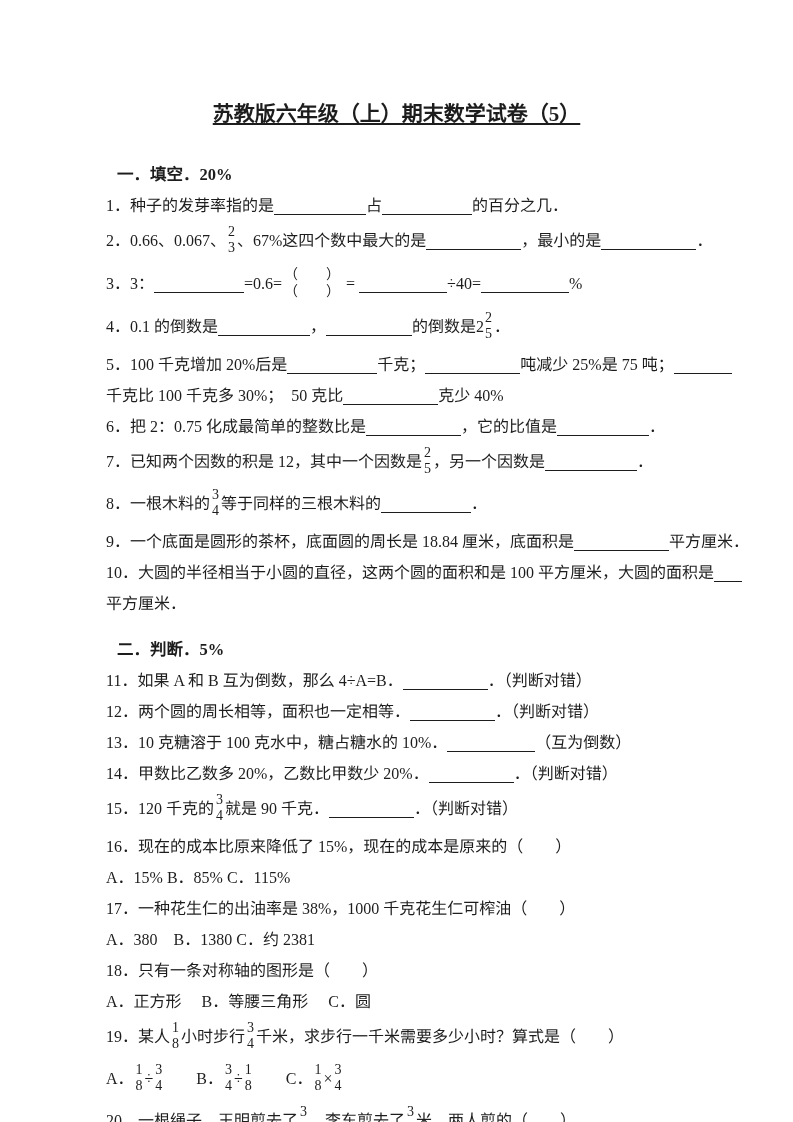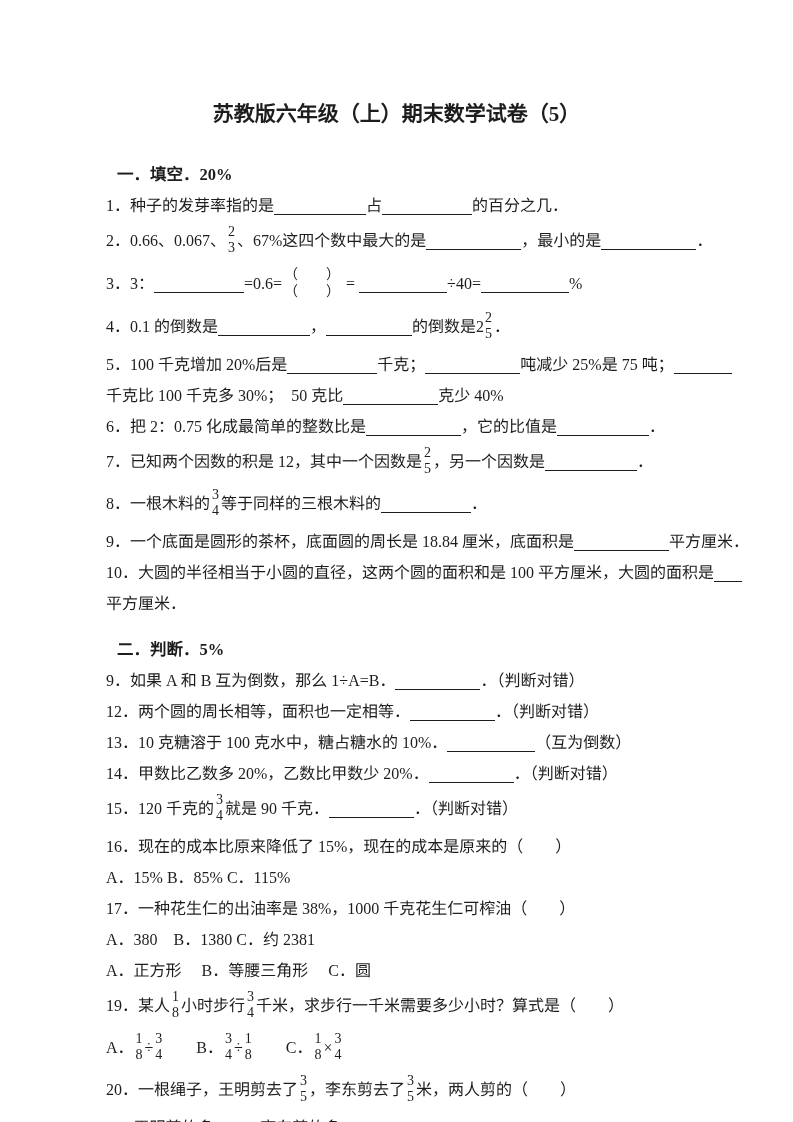--- a/index.html
+++ b/index.html
@@ -5,21 +5,21 @@
   html,body{margin:0;padding:0}
   body{
     width:793px;height:1122px;overflow:hidden;
     background:var(--bg,#ffffff);
     color:var(--text,#1d1d1d);
     font-family:"Liberation Serif","DejaVu Serif",serif;
   }
   .page{padding:97px 58px 40px 106px}
   .title{
     font-size:21px;font-weight:700;text-align:center;
-    margin:0 0 34px -48px;white-space:pre;
+    margin:0 0 34px -48px;white-space:pre;text-decoration:underline;
   }
   .section-heading{
     font-size:16.5px;font-weight:700;
     margin:22px 11px 2px;white-space:pre;
   }
   .line{
     font-size:16px;line-height:21px;margin:10px 0;white-space:pre;
   }
   .txt{white-space:pre}
   .blank{
@@ -58,28 +58,29 @@
       <p class="line"><span class="txt">4．0.1 的倒数是</span><span class="blank" style="width: 92px;"></span><span class="txt">，</span><span class="blank" style="width: 86px;"></span><span class="txt">的倒数是</span><span class="mixed"><span class="whole">2</span><span class="frac"><span class="num">2</span><span class="den">5</span></span></span><span class="txt">．</span></p>
       <p class="line"><span class="txt">5．100 千克增加 20%后是</span><span class="blank" style="width: 90px;"></span><span class="txt">千克；</span><span class="blank" style="width: 95px;"></span><span class="txt">吨减少 25%是 75 吨；</span><span class="blank" style="width: 58px;"></span></p>
       <p class="line"><span class="txt">千克比 100 千克多 30%；　50 克比</span><span class="blank" style="width: 95px;"></span><span class="txt">克少 40%</span></p>
       <p class="line"><span class="txt">6．把 2：0.75 化成最简单的整数比是</span><span class="blank" style="width: 95px;"></span><span class="txt">，它的比值是</span><span class="blank" style="width: 92px;"></span><span class="txt">．</span></p>
       <p class="line"><span class="txt">7．已知两个因数的积是 12，其中一个因数是</span><span class="frac"><span class="num">2</span><span class="den">5</span></span><span class="txt">，另一个因数是</span><span class="blank" style="width: 92px;"></span><span class="txt">．</span></p>
       <p class="line"><span class="txt">8．一根木料的</span><span class="frac"><span class="num">3</span><span class="den">4</span></span><span class="txt">等于同样的三根木料的</span><span class="blank" style="width: 90px;"></span><span class="txt">．</span></p>
       <p class="line"><span class="txt">9．一个底面是圆形的茶杯，底面圆的周长是 18.84 厘米，底面积是</span><span class="blank" style="width: 95px;"></span><span class="txt">平方厘米．</span></p>
       <p class="line"><span class="txt">10．大圆的半径相当于小圆的直径，这两个圆的面积和是 100 平方厘米，大圆的面积是</span><span class="blank" style="width: 28px;"></span></p>
       <p class="line"><span class="txt">平方厘米．</span></p>
       <h2 class="section-heading">二．判断．5%</h2>
-      <p class="line"><span class="txt">9．如果 A 和 B 互为倒数，那么 1÷A=B．</span><span class="blank" style="width: 85px;"></span><span class="txt">．（判断对错）</span></p>
+      <p class="line"><span class="txt">11．如果 A 和 B 互为倒数，那么 4÷A=B．</span><span class="blank" style="width: 85px;"></span><span class="txt">．（判断对错）</span></p>
       <p class="line"><span class="txt">12．两个圆的周长相等，面积也一定相等．</span><span class="blank" style="width: 85px;"></span><span class="txt">．（判断对错）</span></p>
       <p class="line"><span class="txt">13．10 克糖溶于 100 克水中，糖占糖水的 10%．</span><span class="blank" style="width: 88px;"></span><span class="txt">（互为倒数）</span></p>
       <p class="line"><span class="txt">14．甲数比乙数多 20%，乙数比甲数少 20%．</span><span class="blank" style="width: 85px;"></span><span class="txt">．（判断对错）</span></p>
       <p class="line"><span class="txt">15．120 千克的</span><span class="frac"><span class="num">3</span><span class="den">4</span></span><span class="txt">就是 90 千克．</span><span class="blank" style="width: 85px;"></span><span class="txt">．（判断对错）</span></p>
       <p class="line"><span class="txt">16．现在的成本比原来降低了 15%，现在的成本是原来的（　　）</span></p>
       <p class="line"><span class="txt">A．15% B．85% C．115%</span></p>
       <p class="line"><span class="txt">17．一种花生仁的出油率是 38%，1000 千克花生仁可榨油（　　）</span></p>
       <p class="line"><span class="txt">A．380　B．1380 C．约 2381</span></p>
+      <p class="line"><span class="txt">18．只有一条对称轴的图形是（　　）</span></p>
       <p class="line"><span class="txt">A．正方形　 B．等腰三角形　 C．圆</span></p>
       <p class="line"><span class="txt">19．某人</span><span class="frac"><span class="num">1</span><span class="den">8</span></span><span class="txt">小时步行</span><span class="frac"><span class="num">3</span><span class="den">4</span></span><span class="txt">千米，求步行一千米需要多少小时？算式是（　　）</span></p>
       <p class="line"><span class="txt">A．</span><span class="frac"><span class="num">1</span><span class="den">8</span></span><span class="txt">÷</span><span class="frac"><span class="num">3</span><span class="den">4</span></span><span class="txt">　　B．</span><span class="frac"><span class="num">3</span><span class="den">4</span></span><span class="txt">÷</span><span class="frac"><span class="num">1</span><span class="den">8</span></span><span class="txt">　　C．</span><span class="frac"><span class="num">1</span><span class="den">8</span></span><span class="txt">×</span><span class="frac"><span class="num">3</span><span class="den">4</span></span></p>
       <p class="line"><span class="txt">20．一根绳子，王明剪去了</span><span class="frac"><span class="num">3</span><span class="den">5</span></span><span class="txt">，李东剪去了</span><span class="frac"><span class="num">3</span><span class="den">5</span></span><span class="txt">米，两人剪的（　　）</span></p>
       <p class="line"><span class="txt">A．王明剪的多　 B．李东剪的多</span></p>
     </div>
 </div>
 
 </body></html>

